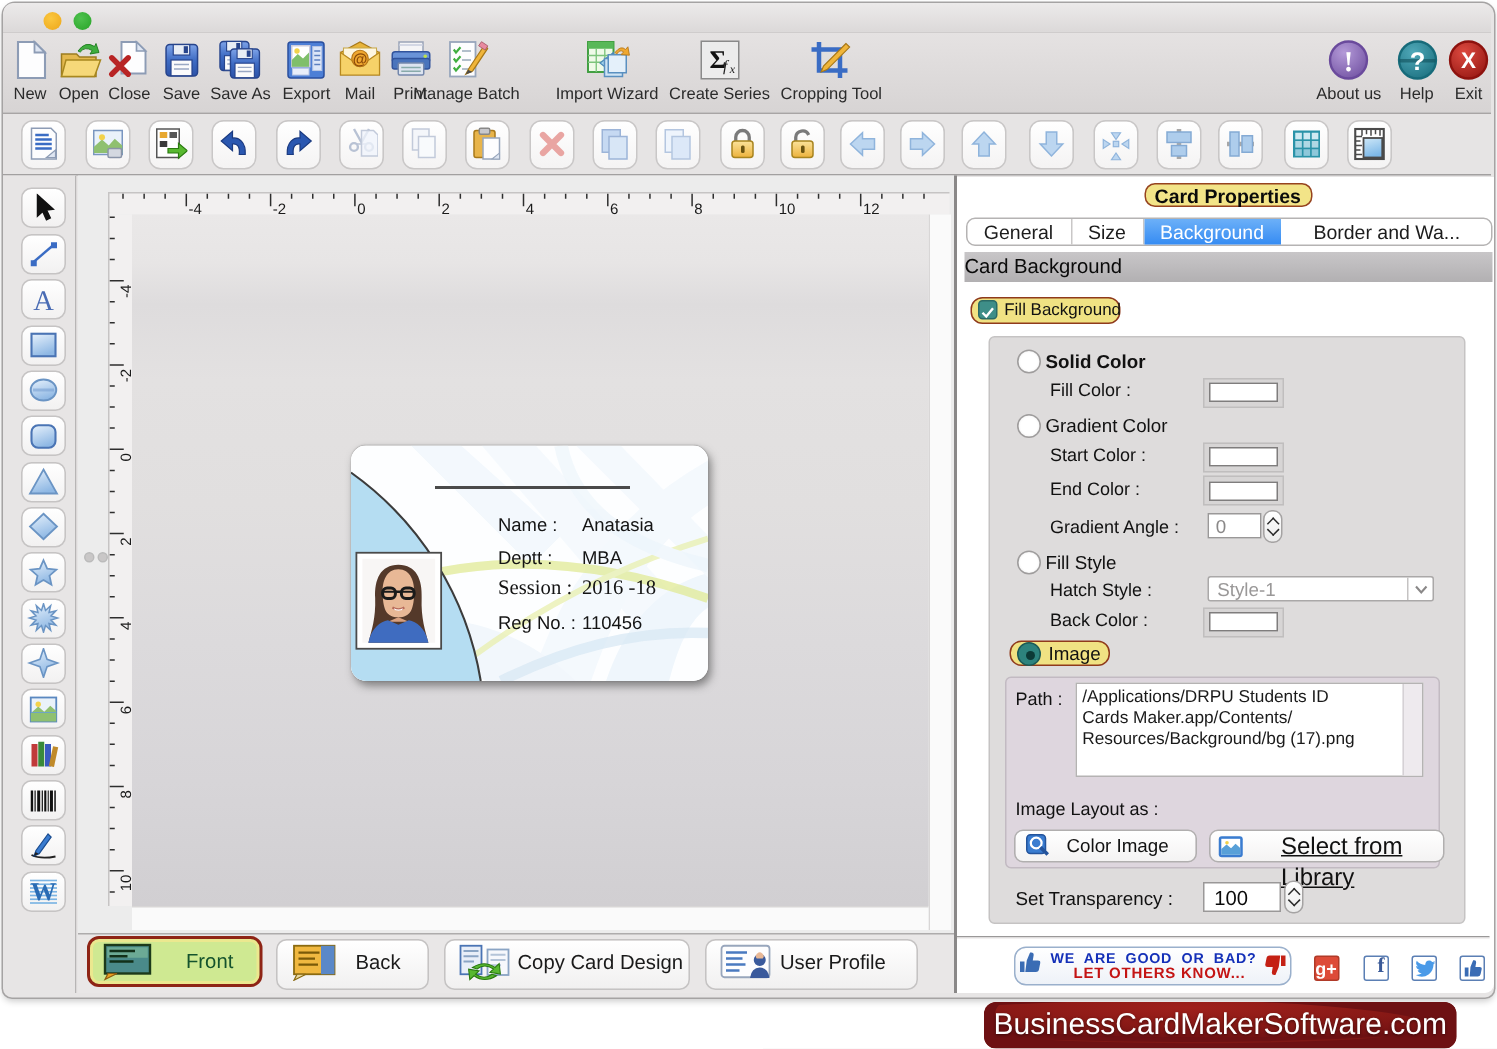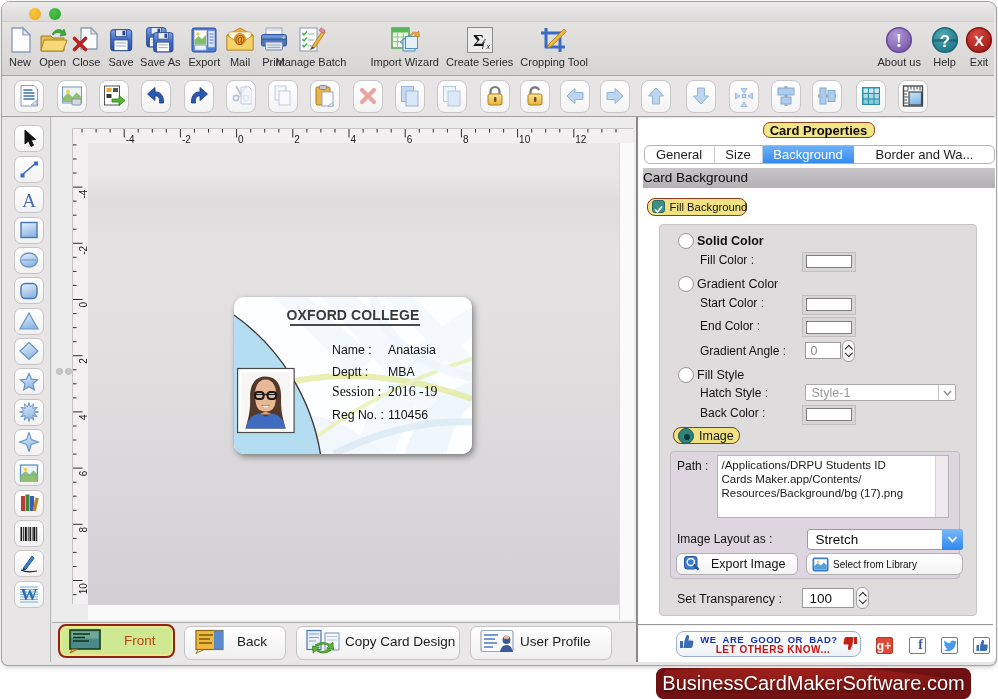--- a/index.html
+++ b/index.html
@@ -677,28 +677,27 @@
 <rect x="13.5" y="19.5" width="8.5" height="7" rx="3" fill="none" stroke="#1a1a1a" stroke-width="2"></rect>
 <rect x="26" y="19.5" width="8.5" height="7" rx="3" fill="none" stroke="#1a1a1a" stroke-width="2"></rect>
 <path d="M22 22 h4" stroke="#1a1a1a" stroke-width="1.6"></path>
 <path d="M20 32.5 q4 2.5 8 0" stroke="#b86a5a" stroke-width="1.4" fill="none"></path>
 <path d="M21 33 q3 1.6 6 0 l-0.5 1.2 q-2.5 1 -5 0 z" fill="#fff"></path>
 <path d="M24 39 l-7 3 h14 z" fill="#d8a080"></path>
 <path d="M4 56 C6 46 12 42 17 41 L24 44 L31 41 C36 42 42 46 44 56 Z" fill="#3f6cc0"></path>
 </g>
 </g>
 </svg>
-<div class="abs" style="left:0;top:10px;width:100%;text-align:center;font-weight:bold;font-size:14px;color:#3a3a3a;letter-spacing:0.1px;">OXFORD COLLEGE</div>
 <div class="abs" style="left:56px;top:27.3px;width:130px;height:1.5px;background:#4a4a4a;"></div>
 <div class="abs" style="left:98px;top:45.5px;font-size:12.3px;color:#141414;font-family:'Liberation Sans',sans-serif;">Name :</div>
 <div class="abs" style="left:154px;top:45.5px;font-size:12.3px;color:#141414;font-family:'Liberation Sans',sans-serif;">Anatasia</div>
 <div class="abs" style="left:98px;top:68.0px;font-size:12.3px;color:#141414;font-family:'Liberation Sans',sans-serif;">Deptt :</div>
 <div class="abs" style="left:154px;top:68.0px;font-size:12.3px;color:#141414;font-family:'Liberation Sans',sans-serif;">MBA</div>
 <div class="abs" style="left:98px;top:86.5px;font-size:13.8px;color:#141414;font-family:'Liberation Serif',serif;">Session :</div>
-<div class="abs" style="left:154px;top:86.5px;font-size:13.8px;color:#141414;font-family:'Liberation Serif',serif;">2016 -19</div>
+<div class="abs" style="left:154px;top:86.5px;font-size:13.8px;color:#141414;font-family:'Liberation Serif',serif;">2016 -18</div>
 <div class="abs" style="left:98px;top:111.0px;font-size:12.3px;color:#141414;font-family:'Liberation Sans',sans-serif;">Reg No. :</div>
 <div class="abs" style="left:154px;top:111.0px;font-size:12.3px;color:#141414;font-family:'Liberation Sans',sans-serif;">110456</div>
 </div>
 </div>
 <div id="zoomctl">
           <span style="position:absolute;left:6px;top:1px;">100%</span>
           <svg style="position:absolute;right:4px;top:2px;" width="9" height="10" viewBox="0 0 9 10">
             <path d="M1.5 3.5 L4.5 0.8 L7.5 3.5" fill="none" stroke="#222" stroke-width="1.3"></path>
             <path d="M1.5 6.5 L4.5 9.2 L7.5 6.5" fill="none" stroke="#222" stroke-width="1.3"></path>
           </svg>
@@ -755,30 +754,27 @@
           <div class="uptri"></div>
           <div class="dntri"></div>
         </div>
 <div class="abs" style="left:166.5px;top:265.5px;width:151px;height:17.5px;background:#fff;border:1px solid #aaa8a8;border-radius:2px;font-size:12.5px;color:#9a9898;padding:1px 0 0 6px;">Style-1<div class="abs" style="right:0;top:0;width:17px;height:15.5px;border-left:1px solid #c5c3c3;"><svg width="17" height="15">
               <path d="M5 6 l3.5 4 3.5 -4" stroke="#8a8888" stroke-width="1.4" fill="none"></path>
             </svg></div></div>
 <div class="abs" style="left:31.5px;top:333.0px;width:290px;height:128px;background:#ded6de;border:1px solid #c2bac2;border-radius:4px;"></div>
 <div class="plabel12" style="left:39.0px;top:340.5px;">Path :</div>
 <div class="abs" style="left:78.5px;top:336.5px;width:232px;height:63.5px;background:#fff;border:1px solid #b5b3b3;font-size:11.5px;color:#1a1a1a;line-height:14.4px;padding:2px 0 0 4px;">/Applications/DRPU Students ID<br>Cards Maker.app/Contents/<br>Resources/Background/bg (17).png<div class="abs" style="right:0;top:0;width:13px;height:61.5px;background:#eeeaee;border-left:1px solid #d5d1d5;"></div></div>
 <div class="plabel12" style="left:39.0px;top:413.5px;">Image Layout as :</div>
-<div class="abs" style="left:168.5px;top:411.0px;width:156px;height:20.5px;background:#fff;border:1px solid #9a98a8;border-radius:3px;font-size:13.5px;color:#0a0a0a;padding:2px 0 0 8px;">Stretch<div class="abs" style="right:-1px;top:-1px;width:21px;height:20.5px;background:linear-gradient(#7ab8fa,#2f87f0);border-radius:0 3px 3px 0;"><svg width="21" height="20">
-              <path d="M6.5 8 l4 4.5 4 -4.5" stroke="#fff" stroke-width="1.8" fill="none"></path>
-            </svg></div></div>
-<div class="abs" style="left:38.0px;top:435.0px;width:122px;height:21.5px;background:linear-gradient(#ffffff,#f4f3f3);border:1px solid #b1afaf;border-radius:6px;font-size:12.5px;color:#111;line-height:21px;padding-left:34px;">Export Image</div>
+<div class="abs" style="left:38.0px;top:435.0px;width:122px;height:21.5px;background:linear-gradient(#ffffff,#f4f3f3);border:1px solid #b1afaf;border-radius:6px;font-size:12.5px;color:#111;line-height:21px;padding-left:34px;">Color Image</div>
 <svg class="abs" style="left:46.0px;top:438.0px;" width="19" height="15" viewBox="0 0 19 15">
           <rect x="0.5" y="0.5" width="12.5" height="12.5" rx="2.5" fill="#3a7cd0" stroke="#24549c"></rect>
           <circle cx="6.8" cy="6" r="3.6" fill="none" stroke="#fff" stroke-width="1.5"></circle>
           <path d="M9.6 8.8 L14.5 13.7" stroke="#24549c" stroke-width="2.4"></path>
         </svg>
-<div class="abs" style="left:168.0px;top:435.0px;width:157px;height:21.5px;background:linear-gradient(#ffffff,#f4f3f3);border:1px solid #b1afaf;border-radius:6px;font-size:10px;color:#111;line-height:21px;padding-left:26px;">Select from Library</div>
+<div class="abs" style="left:168.0px;top:435.0px;width:157px;height:21.5px;background:linear-gradient(#ffffff,#f4f3f3);border:1px solid #b1afaf;border-radius:6px;font-size:16px;color:#111;line-height:21px;padding-left:47px;text-decoration:underline;">Select from Library</div>
 <svg class="abs" style="left:174.0px;top:438.5px;" width="17" height="15" viewBox="0 0 17 15">
           <rect x="0.5" y="0.5" width="16" height="14" rx="2" fill="#3a7cd0"></rect>
           <rect x="2.2" y="2.2" width="12.6" height="10.6" fill="#fff"></rect>
           <path d="M2.2 9 l3.5 -3 3 2.5 3-3 3.1 2.8 v4.5 h-12.6 z" fill="#58a0d8"></path>
           <circle cx="6" cy="4.8" r="1.2" fill="#f2d24b"></circle>
         </svg>
 <div class="abs" style="left:39.0px;top:474.0px;font-size:12.5px;color:#111;">Set Transparency :</div>
 <div class="abs" style="left:163.5px;top:470.0px;width:52px;height:20px;background:#fff;border:1px solid #9a9898;font-size:13.5px;color:#0a0a0a;padding:2px 0 0 7px;">100</div>
 <div class="spinner" style="left:217.5px;top:468.5px;">
           <div class="uptri"></div>
@@ -807,21 +803,21 @@
           </svg></div>
 </div>
 <div id="bottombar">
 <div class="abs" style="left:6.0px;top:1px;width:117px;height:34px;background:#cfe992;border:2px solid #8e2415;border-radius:8px;box-shadow:inset 0 0 0 2px #ebe88f;"></div>
 <div class="abs" style="left:14.0px;top:5px;"><svg width="37" height="26" viewBox="0 0 37 26">
             <rect x="4" y="2" width="30" height="19" fill="#4a8a8a" stroke="#1c3a1a" stroke-width="1.6"></rect>
             <rect x="5.5" y="3.5" width="27" height="7" fill="#7ab89a" opacity="0.7"></rect>
             <path d="M7 6 h17 M7 9.5 h12 M7 13 h16" stroke="#12301a" stroke-width="1.6"></path>
             <path d="M6 21 l-2 4 8 -4 z" fill="#e8a020" stroke="#8a5a10" stroke-width="0.8"></path>
           </svg></div>
-<div class="abs" style="left:72.0px;top:10px;font-size:13.5px;color:#c2410c;">Front</div>
+<div class="abs" style="left:72.0px;top:10px;font-size:13.5px;color:#14532d;">Front</div>
 <div class="bbtn" style="left:132.0px;width:101.5px;"></div>
 <div class="abs" style="left:141.0px;top:5px;"><svg width="34" height="26" viewBox="0 0 34 26">
             <rect x="3" y="2.5" width="27" height="19" fill="#f0b840" stroke="#8a6a10" stroke-width="1.2"></rect>
             <path d="M21 2.5 h9 v19 h-9 z" fill="#5a88c8"></path>
             <path d="M6 7 h14 M6 11 h11 M6 15 h13" stroke="#7a5a08" stroke-width="1.5"></path>
             <path d="M5 21.5 l-2 4 8 -4 z" fill="#e8d8a0" stroke="#8a6a10" stroke-width="0.8"></path>
           </svg></div>
 <div class="abs" style="left:185.0px;top:11px;font-size:13.5px;color:#1a1a1a;">Back</div>
 <div class="bbtn" style="left:244.0px;width:164.0px;"></div>
 <div class="abs" style="left:253.0px;top:5px;"><svg width="36" height="27" viewBox="0 0 36 27">

